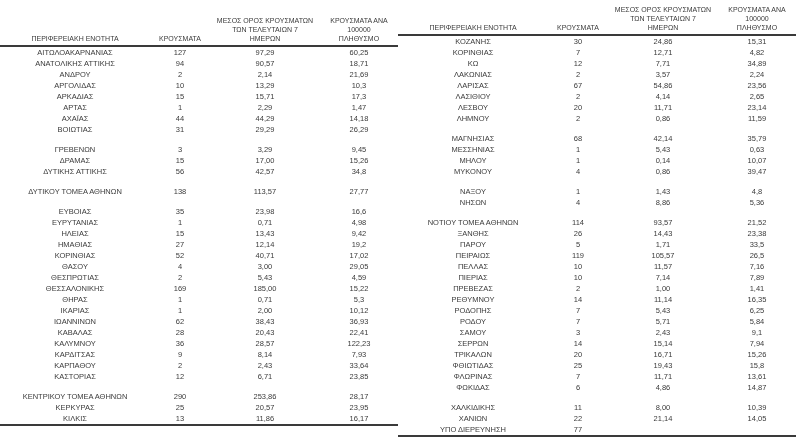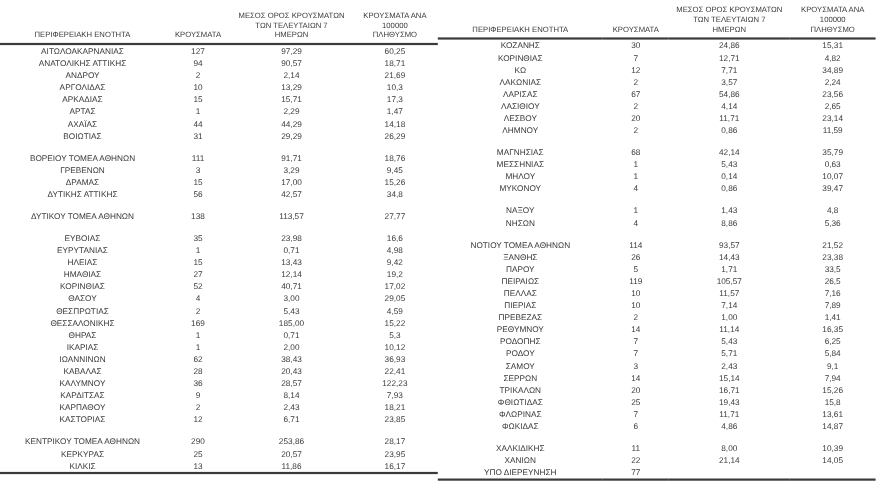--- a/index.html
+++ b/index.html
@@ -122,26 +122,20 @@
         <tr>
           <td>ΒΟΙΩΤΙΑΣ</td>
           <td>31</td>
           <td>29,29</td>
           <td>26,29</td>
         </tr>
         <tr class="gap">
           <td colspan="4"></td>
         </tr>
         <tr>
-          <td>ΒΟΡΕΙΟΥ ΤΟΜΕΑ ΑΘΗΝΩΝ</td>
-          <td>111</td>
-          <td>91,71</td>
-          <td>18,76</td>
-        </tr>
-        <tr>
           <td>ΓΡΕΒΕΝΩΝ</td>
           <td>3</td>
           <td>3,29</td>
           <td>9,45</td>
         </tr>
         <tr>
           <td>ΔΡΑΜΑΣ</td>
           <td>15</td>
           <td>17,00</td>
           <td>15,26</td>
@@ -245,21 +239,21 @@
         <tr>
           <td>ΚΑΡΔΙΤΣΑΣ</td>
           <td>9</td>
           <td>8,14</td>
           <td>7,93</td>
         </tr>
         <tr>
           <td>ΚΑΡΠΑΘΟΥ</td>
           <td>2</td>
           <td>2,43</td>
-          <td>18,21</td>
+          <td>33,64</td>
         </tr>
         <tr>
           <td>ΚΑΣΤΟΡΙΑΣ</td>
           <td>12</td>
           <td>6,71</td>
           <td>23,85</td>
         </tr>
         <tr class="gap">
           <td colspan="4"></td>
         </tr>

